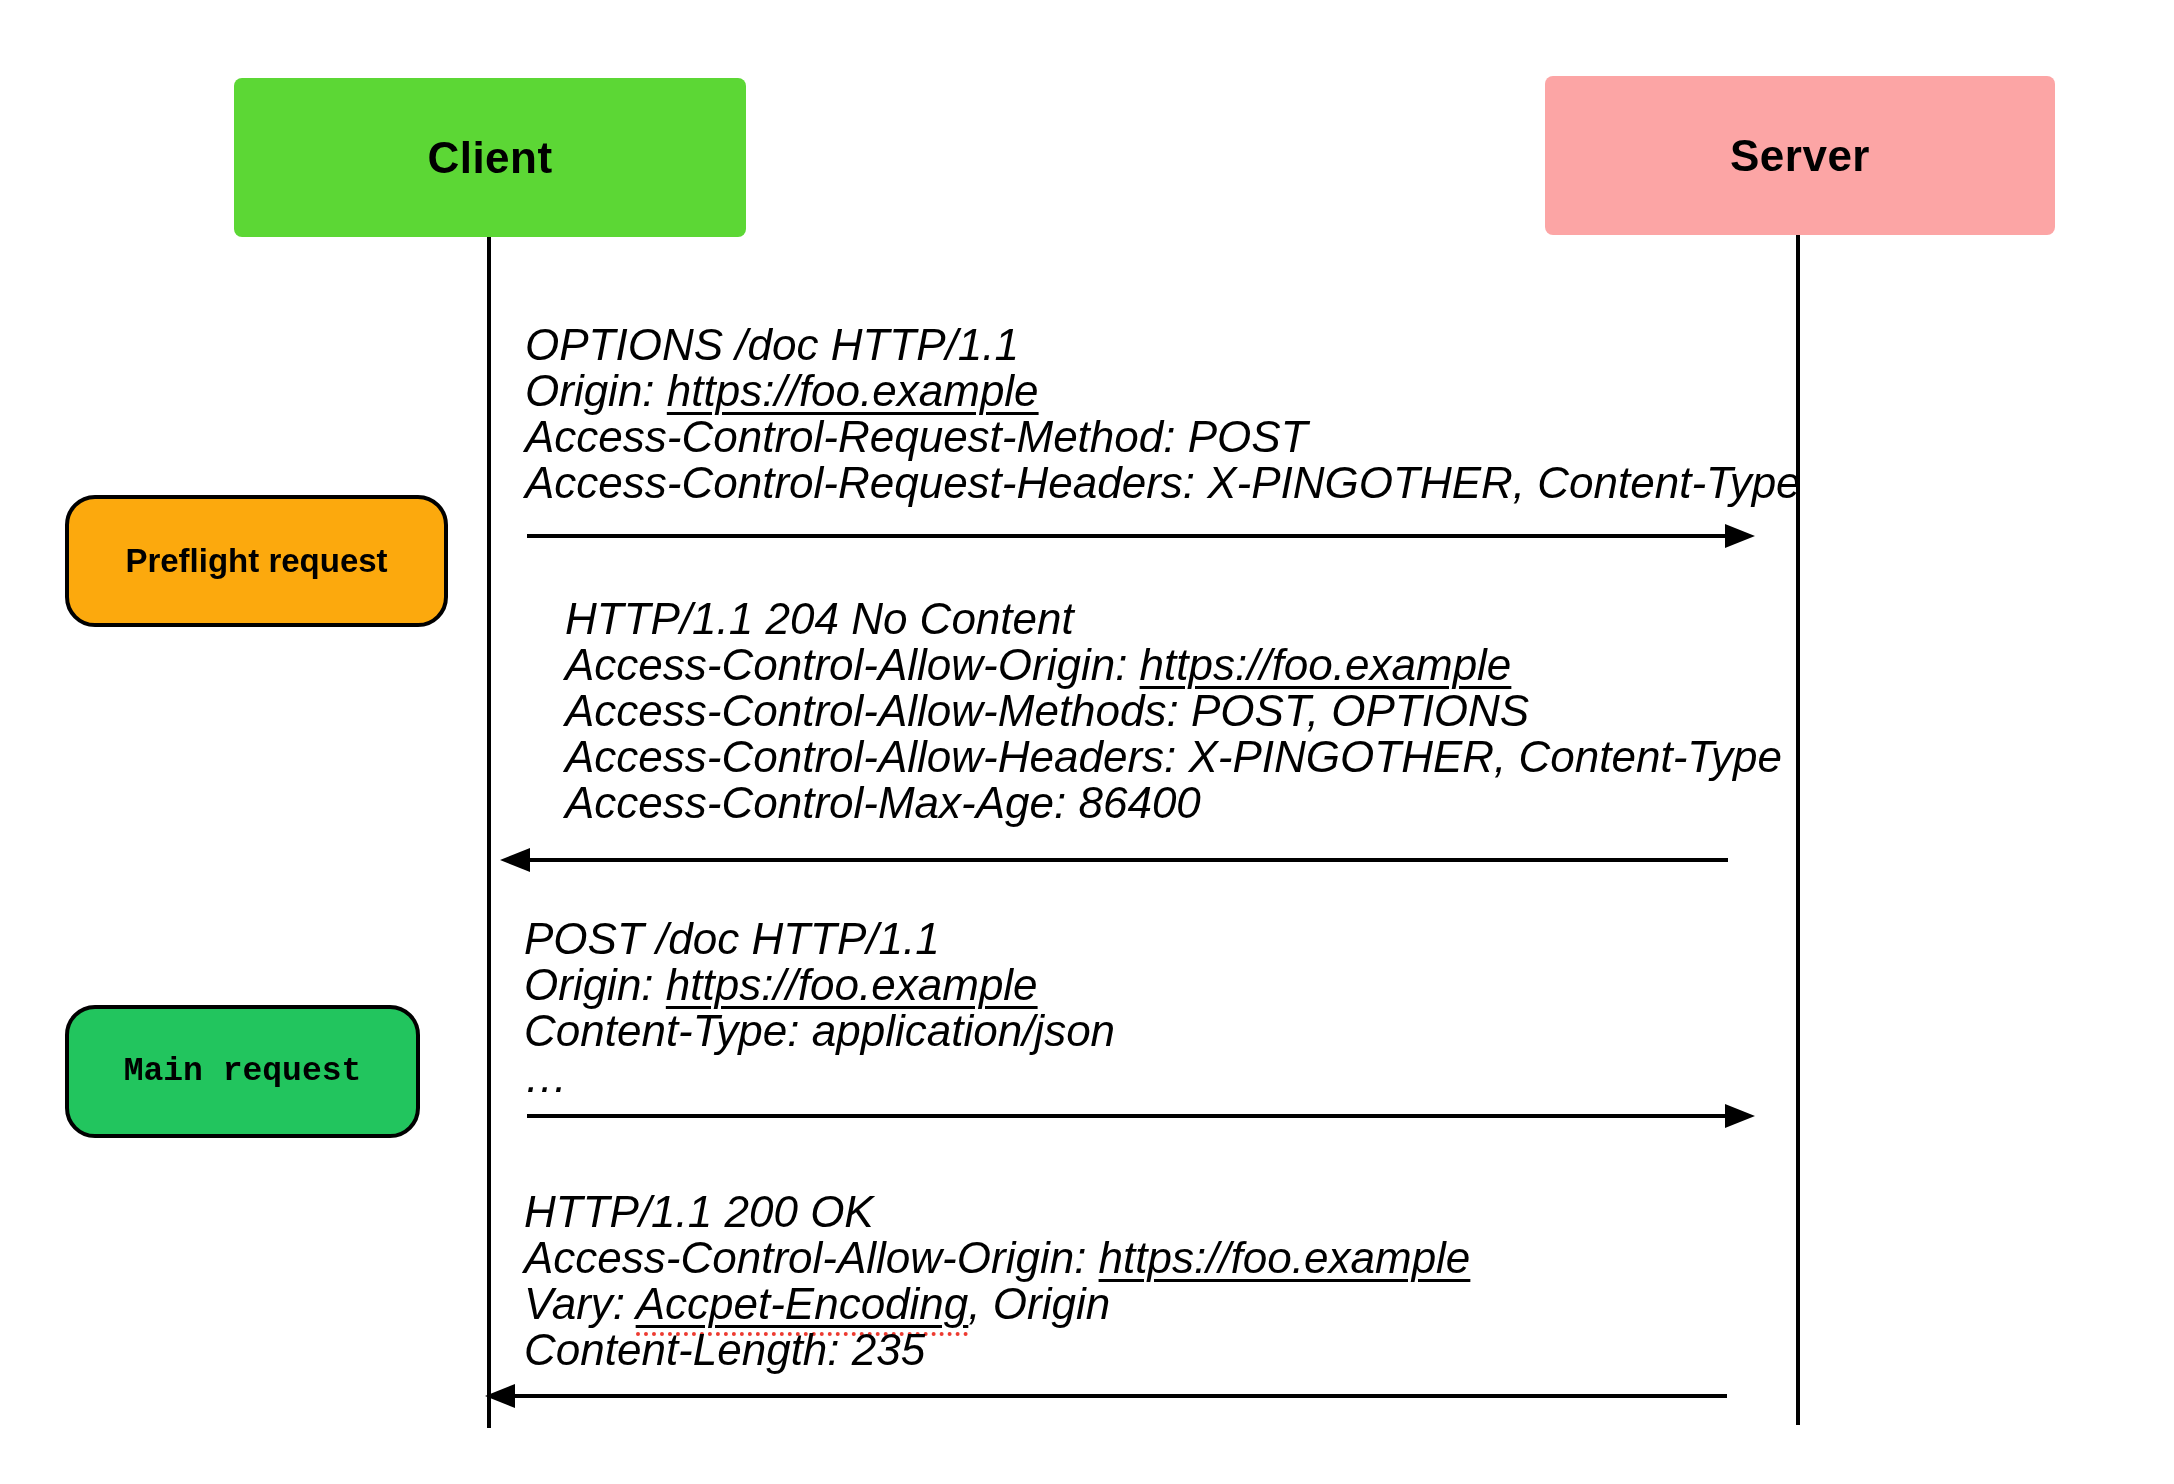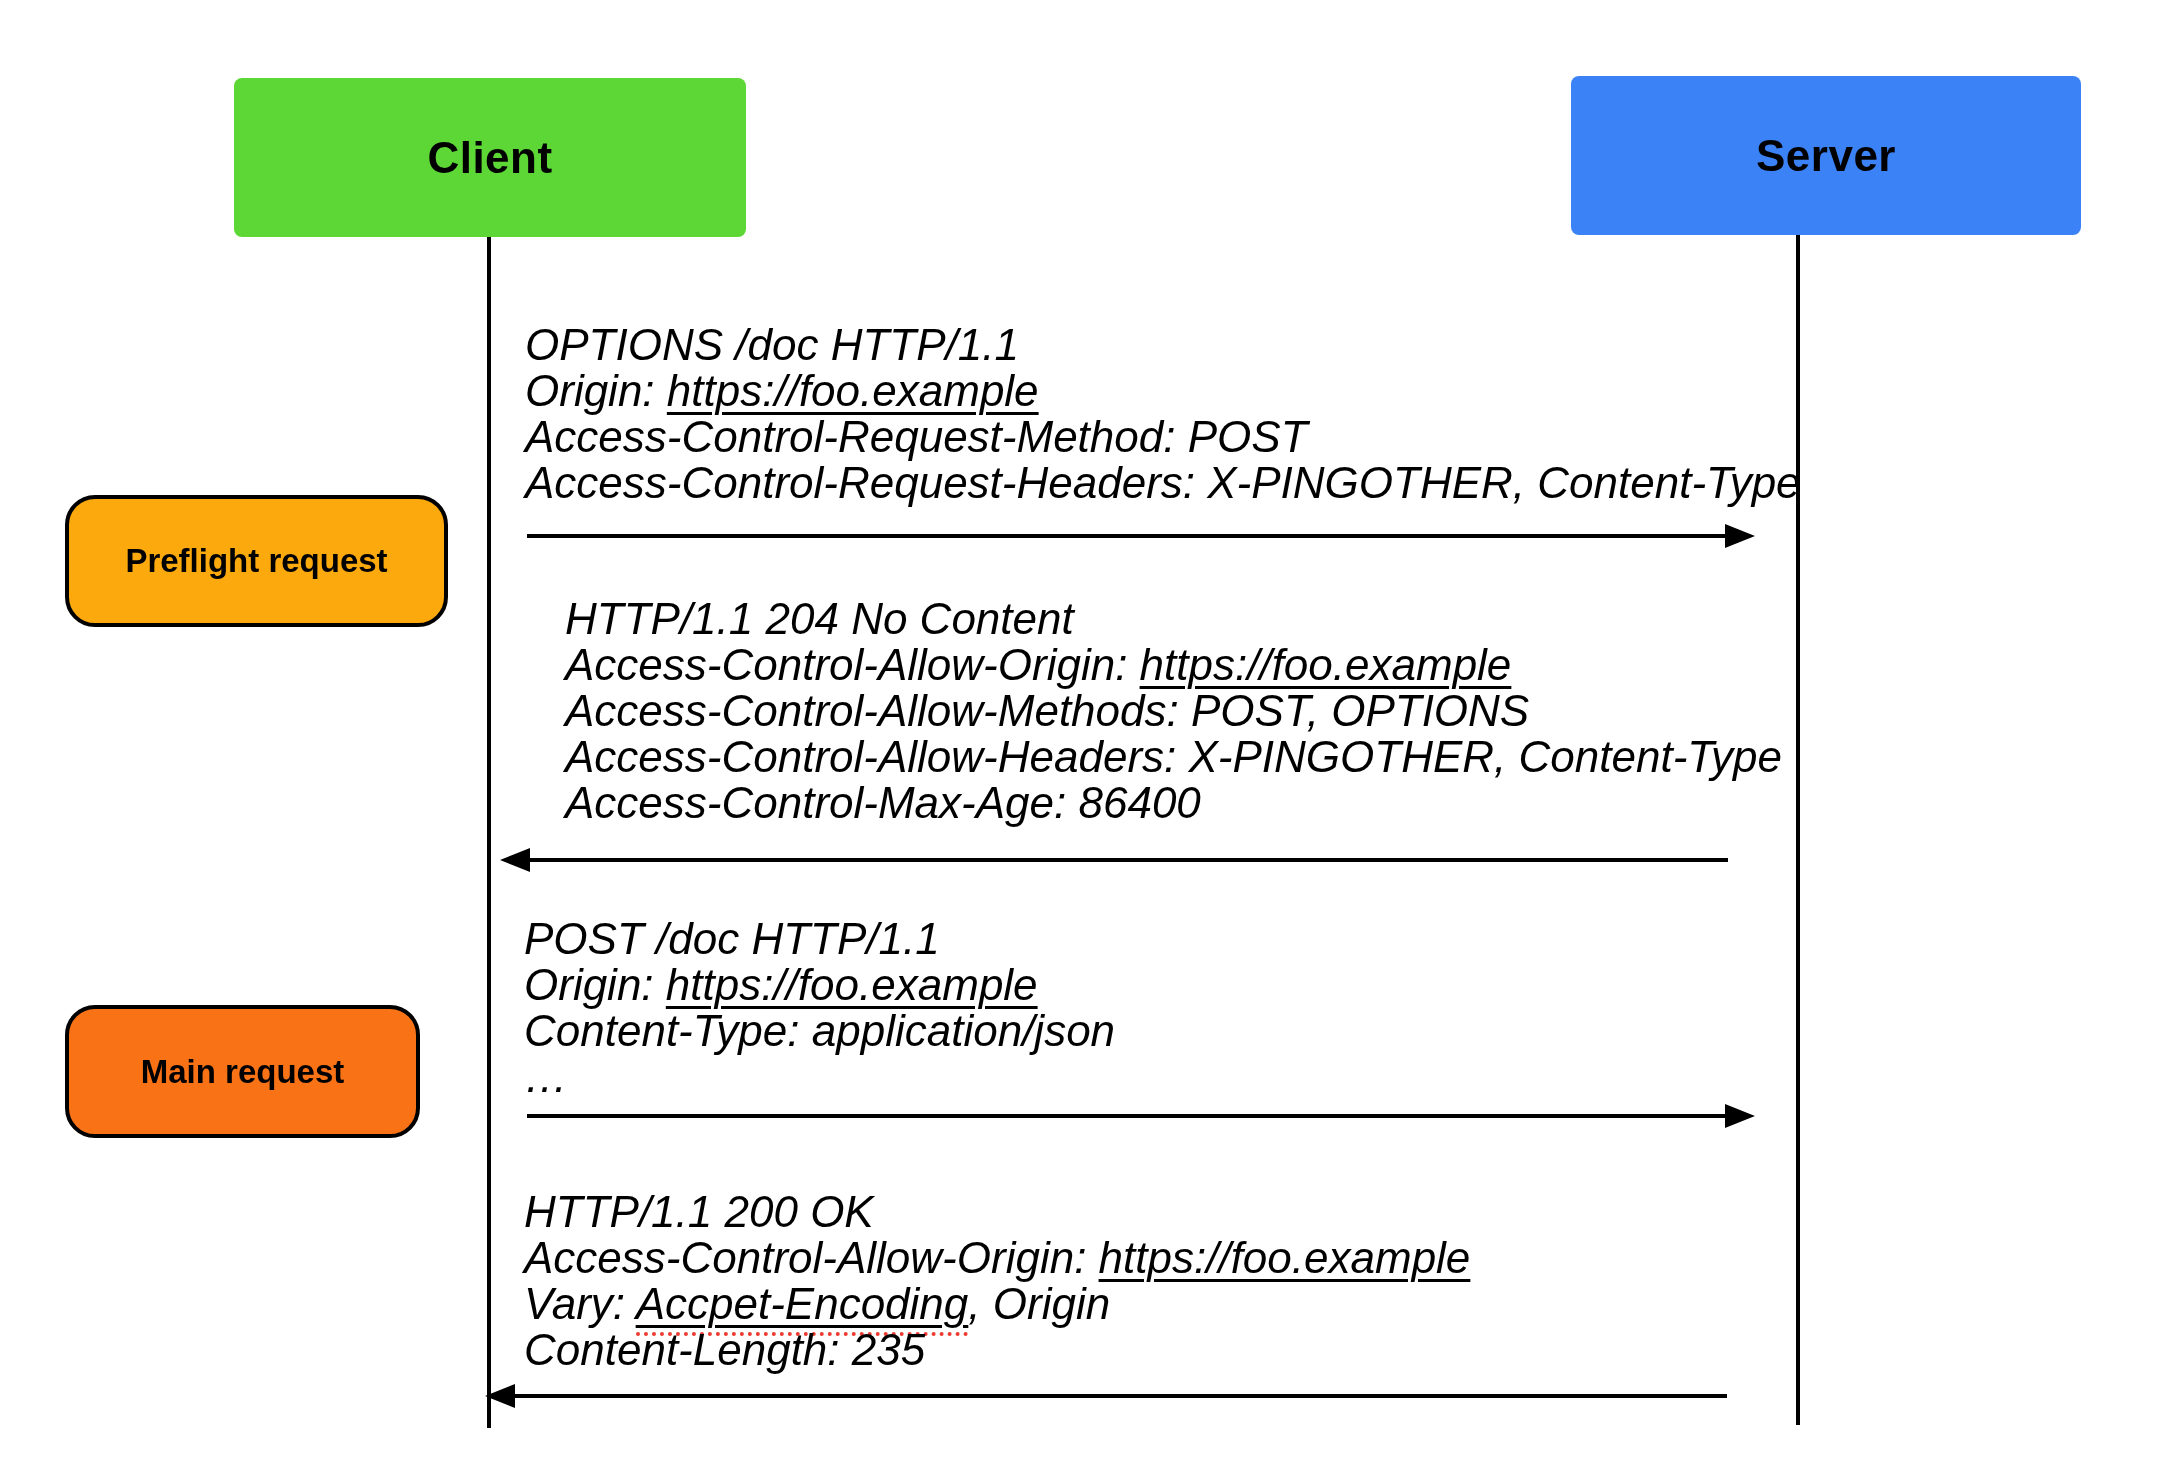--- a/index.html
+++ b/index.html
@@ -97,31 +97,31 @@
   }
 </style>
 </head>
 <body>
 
 <div class="page">
 
   <div class="actor" id="actor-client" style="background: rgb(92, 215, 53);">
     <span>Client</span>
   </div>
-  <div class="actor" id="actor-server" style="background: #3b82f6; margin-left: 26px;">
+  <div class="actor" id="actor-server" style="background: #fca5a5;">
     <span>Server</span>
   </div>
 
   <div class="lifeline" id="lifeline-client"></div>
   <div class="lifeline" id="lifeline-server"></div>
 
   <div class="phase" id="phase-preflight" style="background: rgb(252, 169, 13);">
     <span>Preflight request</span>
   </div>
-  <div class="phase" id="phase-main" style="background: #f97316;">
+  <div class="phase" id="phase-main" style="background: #22c55e; font-family: Liberation Mono, monospace;">
     <span>Main request</span>
   </div>
 
   <div class="msg" id="m0">
     <div class="lines"><div class="mline"><span>OPTIONS /doc HTTP/1.1</span></div><div class="mline"><span>Origin: </span><span class="u">https://foo.example</span></div><div class="mline"><span>Access-Control-Request-Method: POST</span></div><div class="mline"><span>Access-Control-Request-Headers: X-PINGOTHER, Content-Type</span></div></div>
     <div class="arrow arrow-right"></div>
   </div>
 
   <div class="msg" id="m1">
     <div class="lines"><div class="mline"><span>HTTP/1.1 204 No Content</span></div><div class="mline"><span>Access-Control-Allow-Origin: </span><span class="u">https://foo.example</span></div><div class="mline"><span>Access-Control-Allow-Methods: POST, OPTIONS</span></div><div class="mline"><span>Access-Control-Allow-Headers: X-PINGOTHER, Content-Type</span></div><div class="mline"><span>Access-Control-Max-Age: 86400</span></div></div>

